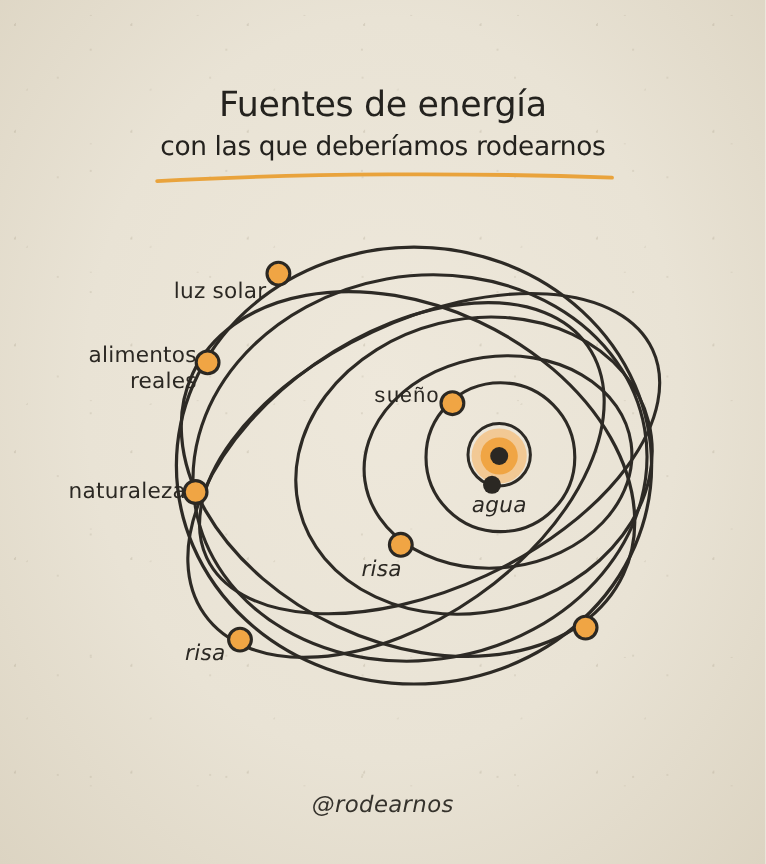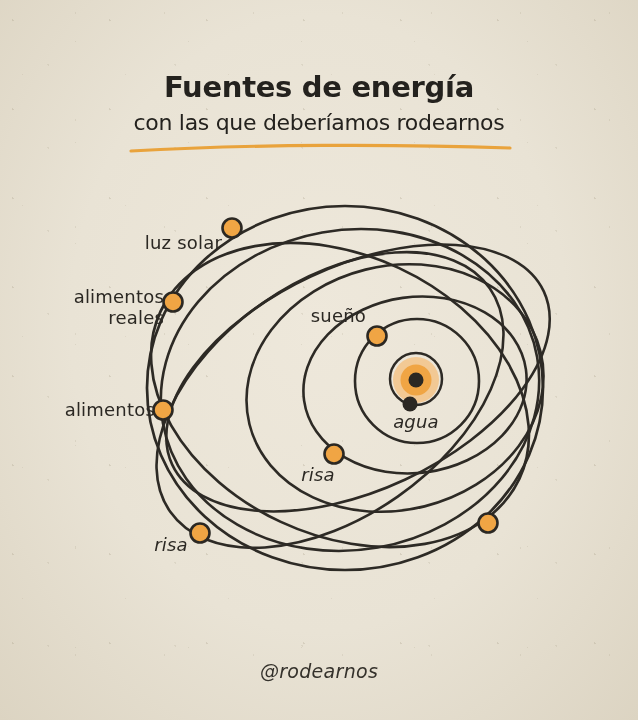--- a/index.html
+++ b/index.html
@@ -18,21 +18,21 @@
       radial-gradient(1.5px 1.5px at 85% 12%, rgba(140,128,104,.15) 50%, transparent 52%),
       radial-gradient(1.5px 1.5px at 22% 57%, rgba(140,128,104,.13) 50%, transparent 52%),
       radial-gradient(ellipse at 50% 45%, #eee8db 0%, #e9e3d5 55%, #dcd4c2 100%);
     background-size: 97px 89px, 113px 101px, 127px 83px, 89px 107px, 103px 131px, 100% 100%;
   }
 
   .header { position: absolute; top: 70px; left: 0; width: 638px; text-align: center; }
   .title {
     margin: 0;
     font-size: 29px;
-    font-weight: bold;
+    font-weight: normal;
     letter-spacing: -0.3px;
     color: #24221e;
   }
   .subtitle {
     margin: 6px 0 0 0;
     font-size: 22px;
     font-weight: normal;
     letter-spacing: -0.3px;
     color: #24221e;
   }
@@ -106,23 +106,23 @@
       <circle cx="334" cy="454" r="9.5" fill="#f0a544" stroke="#2b2823" stroke-width="2.6"></circle>
       <circle cx="200" cy="533" r="9.5" fill="#f0a544" stroke="#2b2823" stroke-width="2.6"></circle>
       <circle cx="488" cy="523" r="9.5" fill="#f0a544" stroke="#2b2823" stroke-width="2.6"></circle>
     </g>
   </svg>
 
   <div class="orbit-label align-right" style="right:416px; top:212px; width:120px;margin-top:20px;">luz solar</div>
 
   <div class="orbit-label align-right" style="right:474px; top:286px; width:100px;">alimentos reales</div>
 
-  <div class="orbit-label align-right" style="right:483px; top:399px; width:110px;">alimentos</div>
+  <div class="orbit-label align-right" style="right:483px; top:399px; width:110px;">naturaleza</div>
 
-  <div class="orbit-label align-right" style="right:272px; top:305px; width:80px;">sueño</div>
+  <div class="orbit-label align-right" style="right:272px; top:321px; width:80px;font-family:Liberation Mono, monospace;">sueño</div>
 
   <div class="orbit-label align-center" style="left:376px; top:411px; width:80px;">agua</div>
 
   <div class="orbit-label align-center" style="left:283px; top:464px; width:70px;">risa</div>
 
   <div class="orbit-label align-center" style="left:136px; top:534px; width:70px;">risa</div>
 
 
   <div class="footer">
     <span class="credit">@rodearnos</span>

